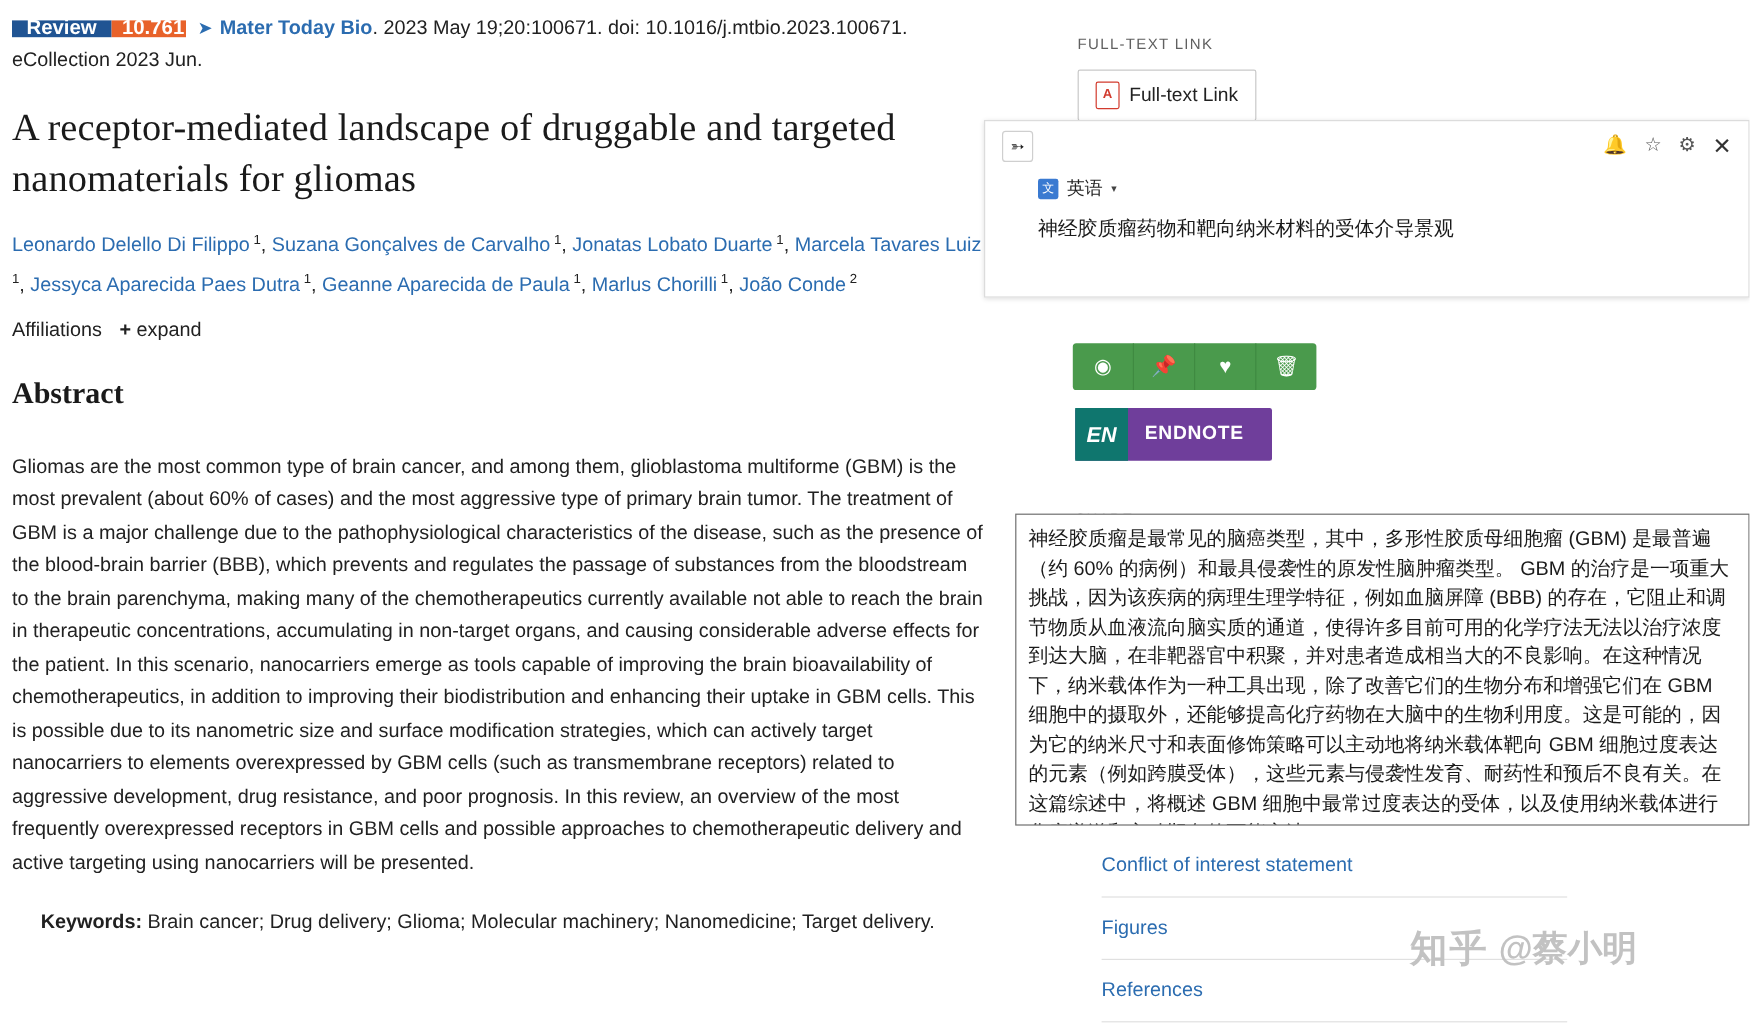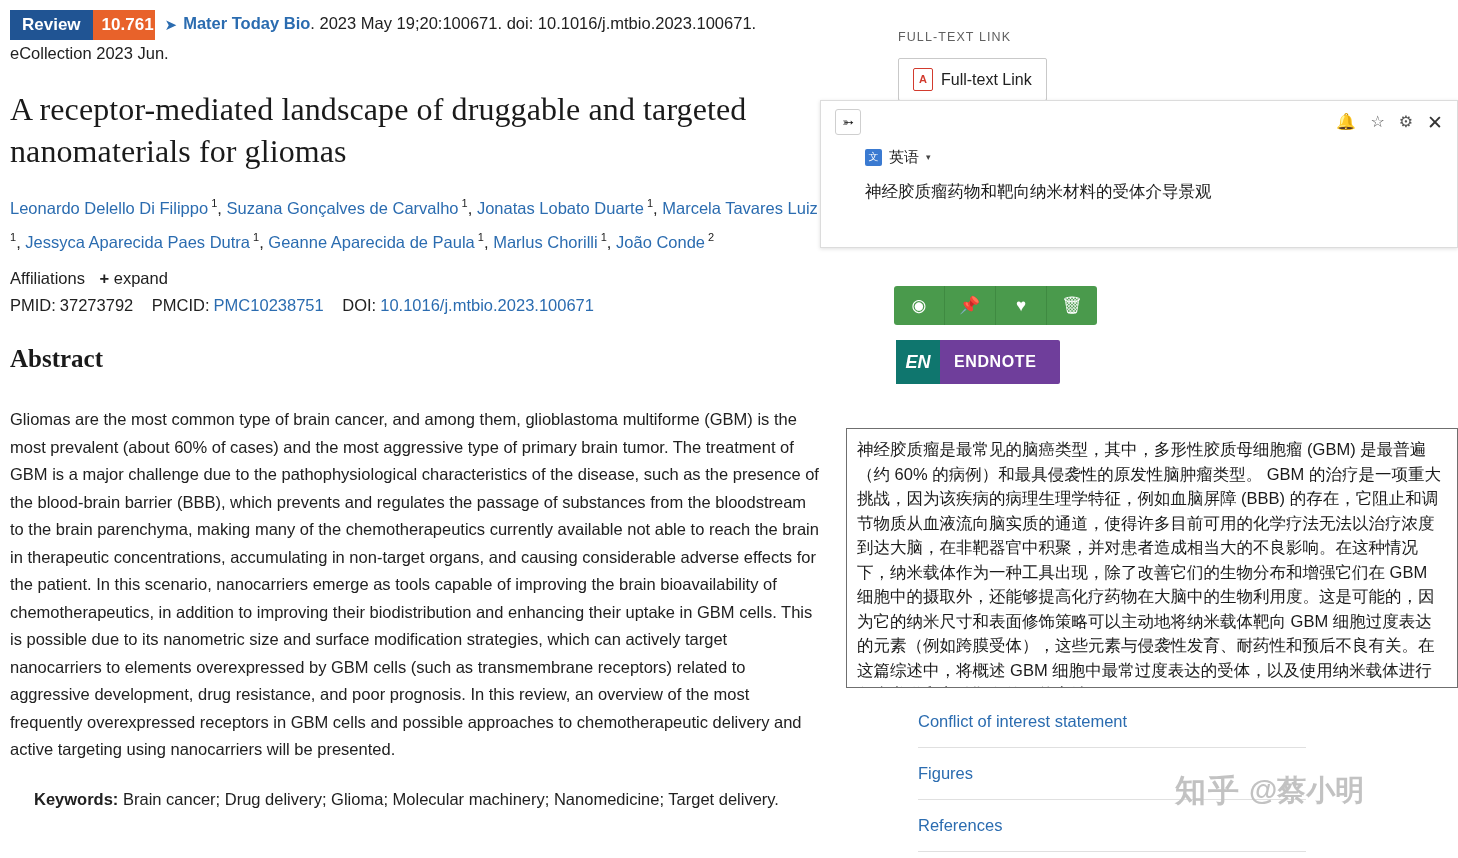--- a/index.html
+++ b/index.html
@@ -29,21 +29,21 @@
   .cit-line {
     font-size: 16.5px;
     line-height: 26px;
     color: #212121;
   }
   .badges {
     display: inline-flex;
     align-items: stretch;
     vertical-align: middle;
     margin-right: 6px;
-    height: 30px;
+    height: 14px;
   }
   .badge-review {
     background: #205493;
     color: #fff;
     font-size: 17px;
     font-weight: bold;
     padding: 3px 12px 4px 12px;
     display: flex;
     align-items: center;
   }
@@ -342,25 +342,20 @@
 
   <h1 id="article-title">A receptor-mediated landscape of druggable and targeted nanomaterials for gliomas</h1>
 
   <div class="authors"><a class="author" href="#">Leonardo Delello Di Filippo</a><span class="sup"> 1</span><span>, </span><a class="author" href="#">Suzana Gonçalves de Carvalho</a><span class="sup"> 1</span><span>, </span><a class="author" href="#">Jonatas Lobato Duarte</a><span class="sup"> 1</span><span>, </span><a class="author" href="#">Marcela Tavares Luiz</a><span class="sup"> 1</span><span>, </span><a class="author" href="#">Jessyca Aparecida Paes Dutra</a><span class="sup"> 1</span><span>, </span><a class="author" href="#">Geanne Aparecida de Paula</a><span class="sup"> 1</span><span>, </span><a class="author" href="#">Marlus Chorilli</a><span class="sup"> 1</span><span>, </span><a class="author" href="#">João Conde</a><span class="sup"> 2</span></div>
 
   <div class="affil-row">
     <span>Affiliations</span>
     <span class="expand-link"><span class="plus">+</span> <span>expand</span></span>
   </div>
 
-  <div class="ids-row">
-    <span class="lbl">PMID:</span><span>37273792</span><span class="gap"></span>
-    <span class="lbl">PMCID:</span><a class="id-link" href="#">PMC10238751</a><span class="gap"></span>
-    <span class="lbl">DOI:</span><a class="id-link" href="#">10.1016/j.mtbio.2023.100671</a>
-  </div>
 
   <h2 id="abstract-heading">Abstract</h2>
   <p id="abstract-text">Gliomas are the most common type of brain cancer, and among them, glioblastoma multiforme (GBM) is the most prevalent (about 60% of cases) and the most aggressive type of primary brain tumor. The treatment of GBM is a major challenge due to the pathophysiological characteristics of the disease, such as the presence of the blood-brain barrier (BBB), which prevents and regulates the passage of substances from the bloodstream to the brain parenchyma, making many of the chemotherapeutics currently available not able to reach the brain in therapeutic concentrations, accumulating in non-target organs, and causing considerable adverse effects for the patient. In this scenario, nanocarriers emerge as tools capable of improving the brain bioavailability of chemotherapeutics, in addition to improving their biodistribution and enhancing their uptake in GBM cells. This is possible due to its nanometric size and surface modification strategies, which can actively target nanocarriers to elements overexpressed by GBM cells (such as transmembrane receptors) related to aggressive development, drug resistance, and poor prognosis. In this review, an overview of the most frequently overexpressed receptors in GBM cells and possible approaches to chemotherapeutic delivery and active targeting using nanocarriers will be presented.</p>
 
   <div id="keywords-row">
     <b>Keywords:</b>
     <span>Brain cancer; Drug delivery; Glioma; Molecular machinery; Nanomedicine; Target delivery.</span>
   </div>
 </div>
 

